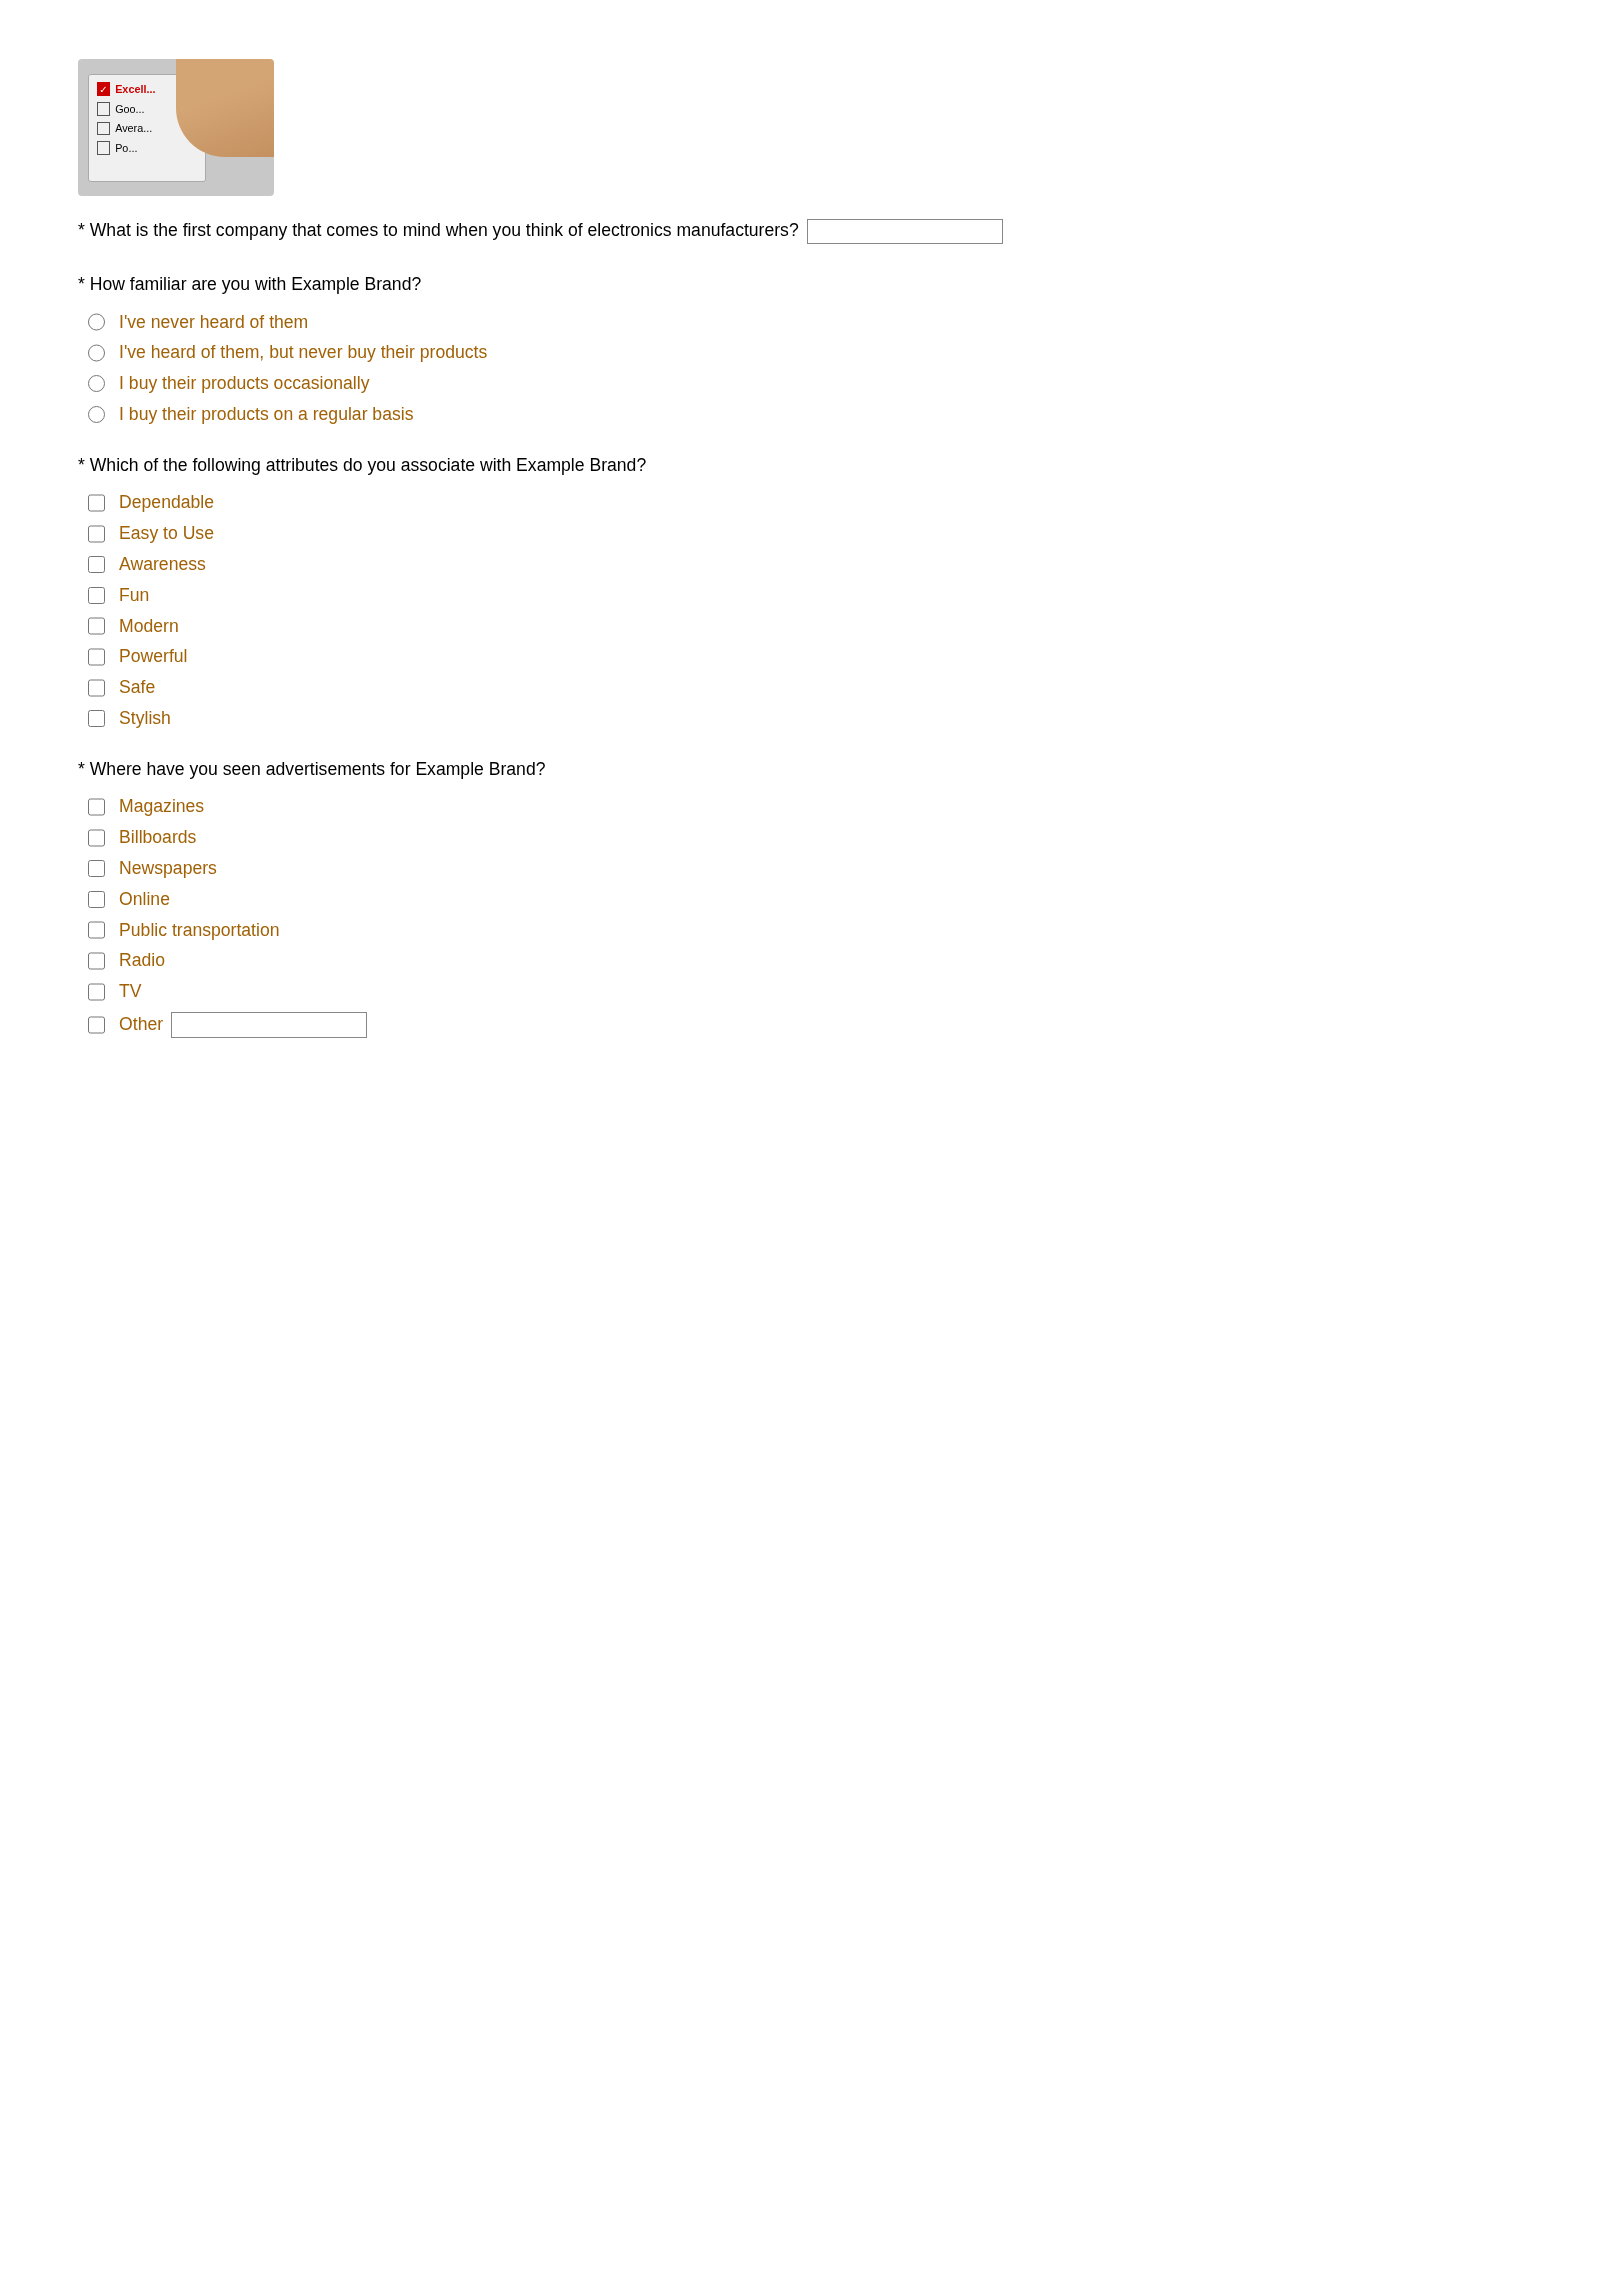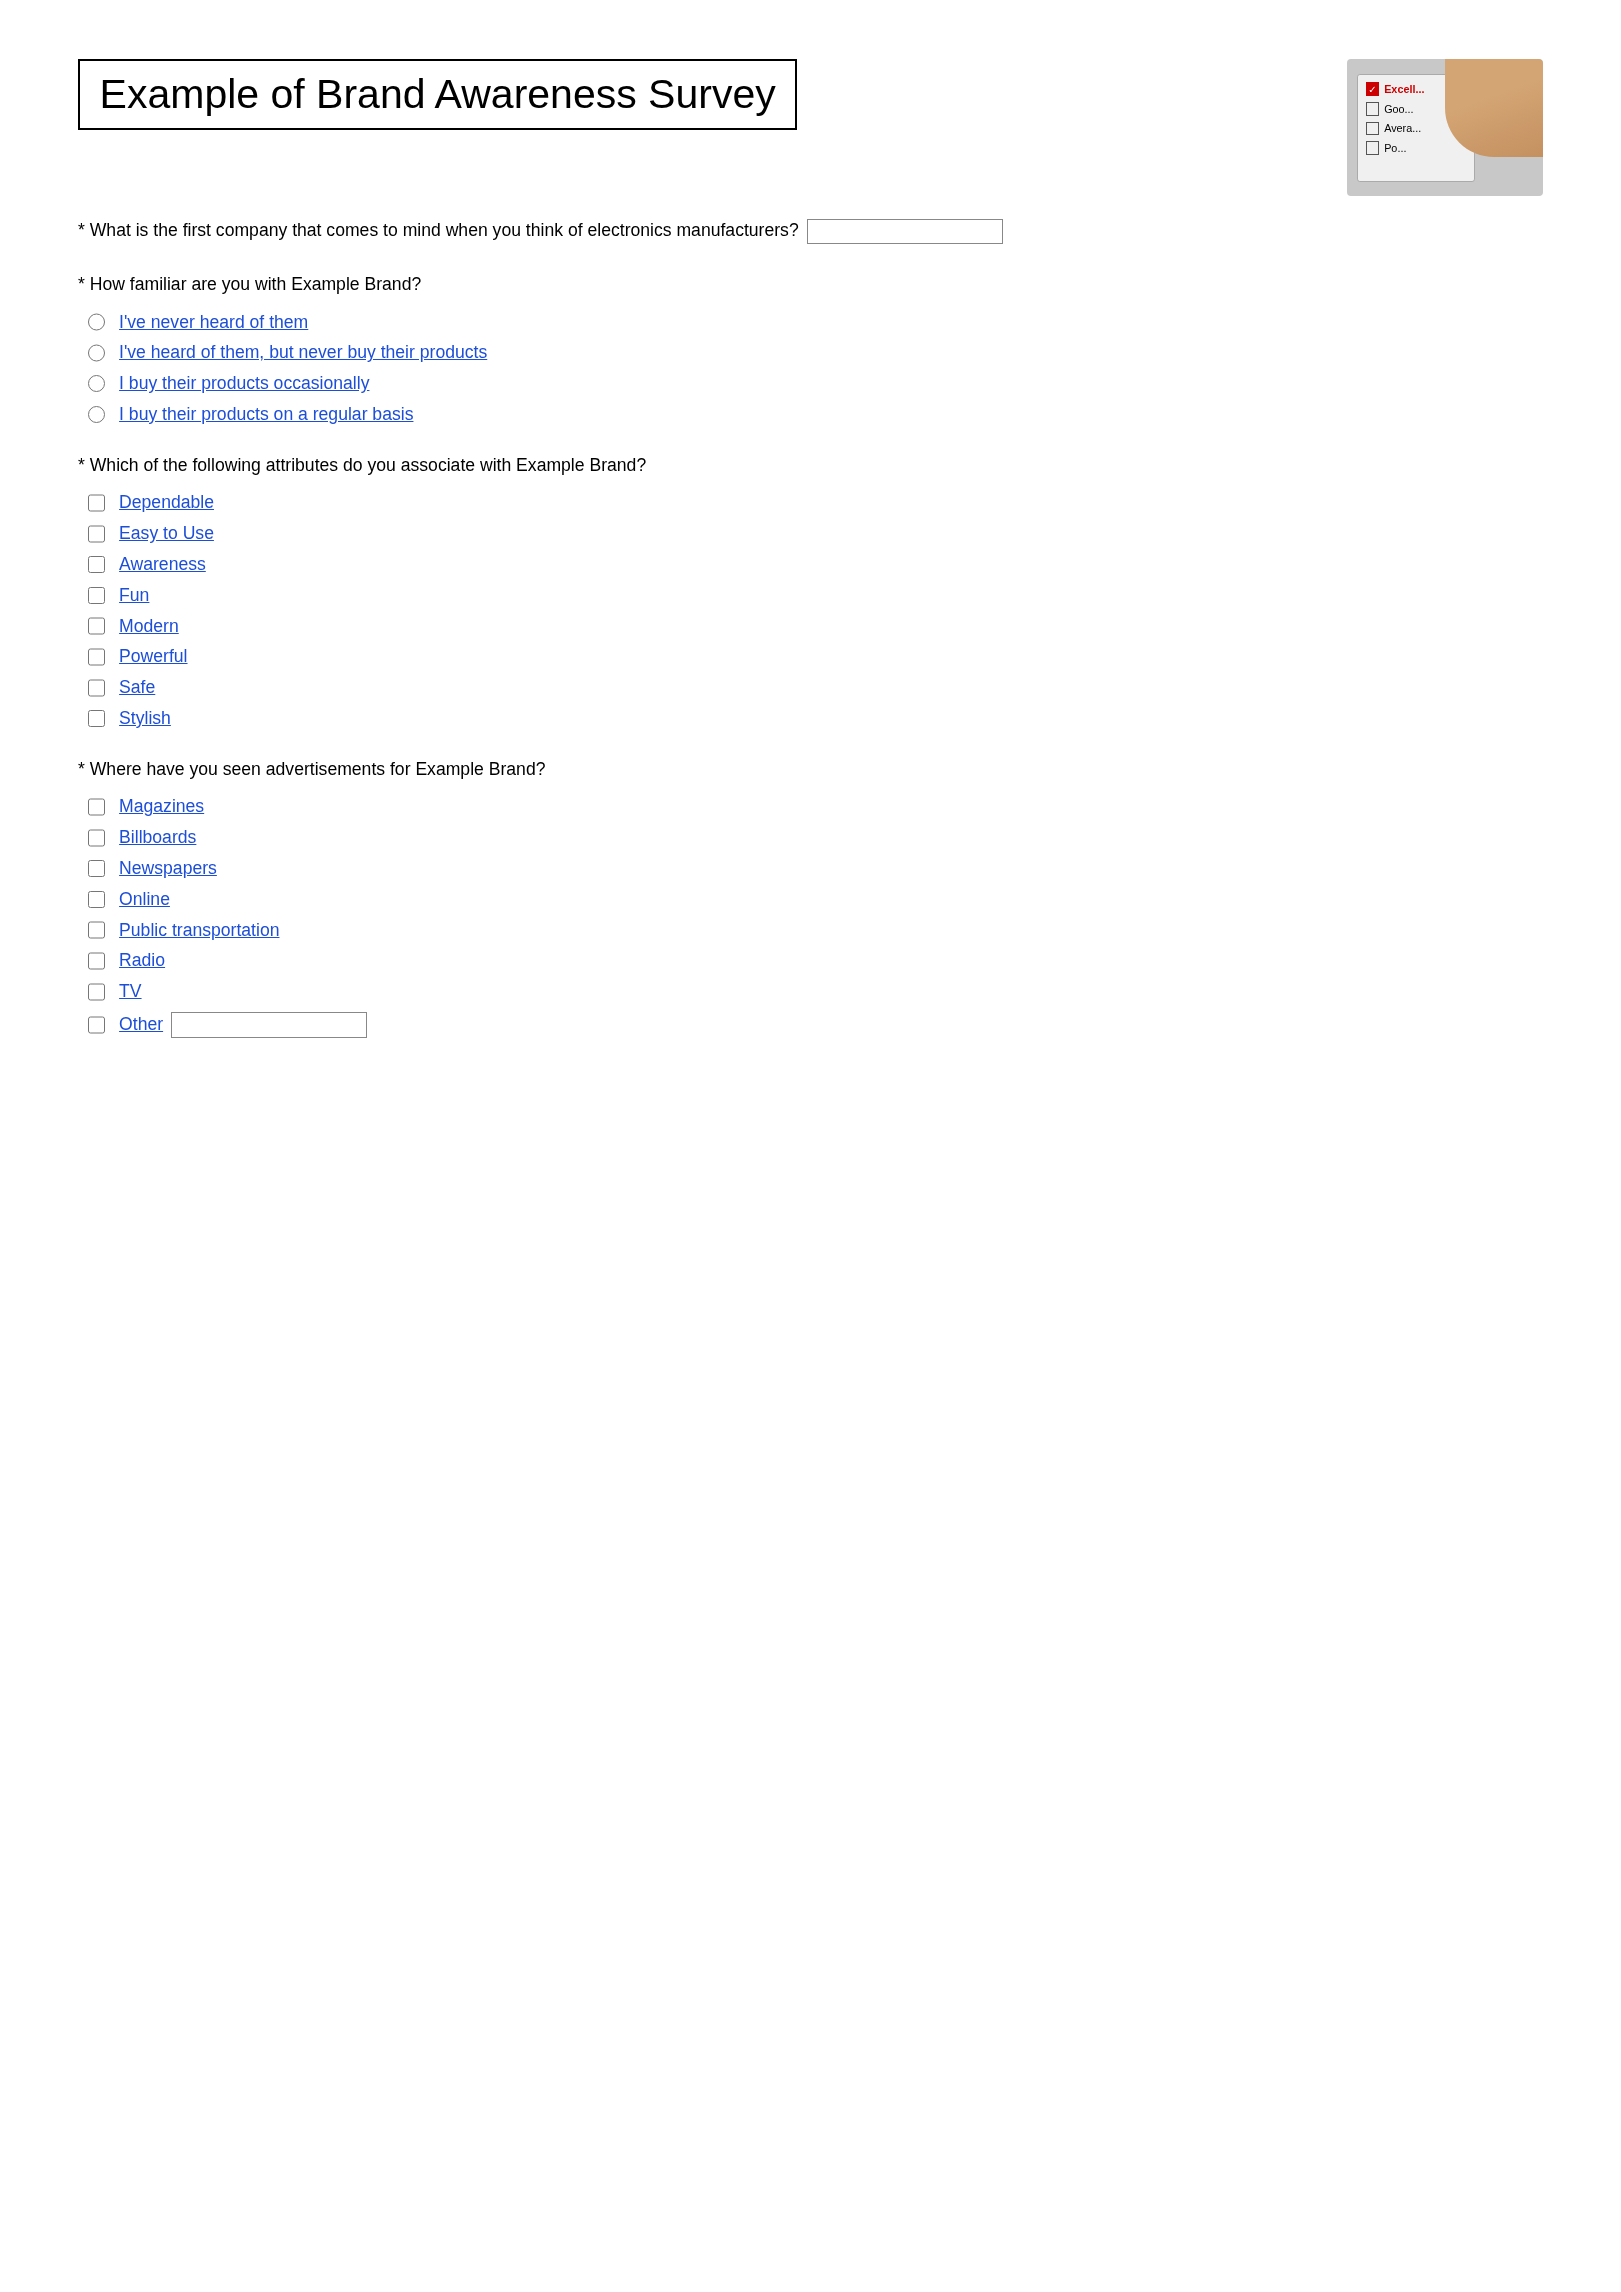--- a/index.html
+++ b/index.html
@@ -59,22 +59,21 @@
       margin-right: 13.7px;
       width: 17.6px;
       height: 17.6px;
       flex-shrink: 0;
       cursor: pointer;
       accent-color: #555;
     }
 
     .option-label {
       font-size: 17.6px;
-      color: #1d4ed8;
-      text-decoration: underline;
+      color: #a16207;
     }
 
     .other-input {
       border: 1px solid #888;
       width: 196px;
       height: 25.5px;
       margin-left: 7.8px;
       vertical-align: middle;
       display: inline-block;
     }
@@ -146,25 +145,20 @@
       color: white;
       border-color: #cc0000;
     }
   </style>
 </head>
 <body>
 
 
 
 <div class="header-row">
-  <div class="title-area">
-    <div class="title-box">
-      <span class="title-text">Example of Brand Awareness Survey</span>
-    </div>
-  </div>
   <div class="img-container">
     <div class="img-card">
       <div class="img-card-row">
         <div class="img-check-box checked">✓</div>
         <span style="color:#cc0000; font-weight:bold;">Excell...</span>
       </div>
       <div class="img-card-row">
         <div class="img-check-box"></div>
         <span>Goo...</span>
       </div>

